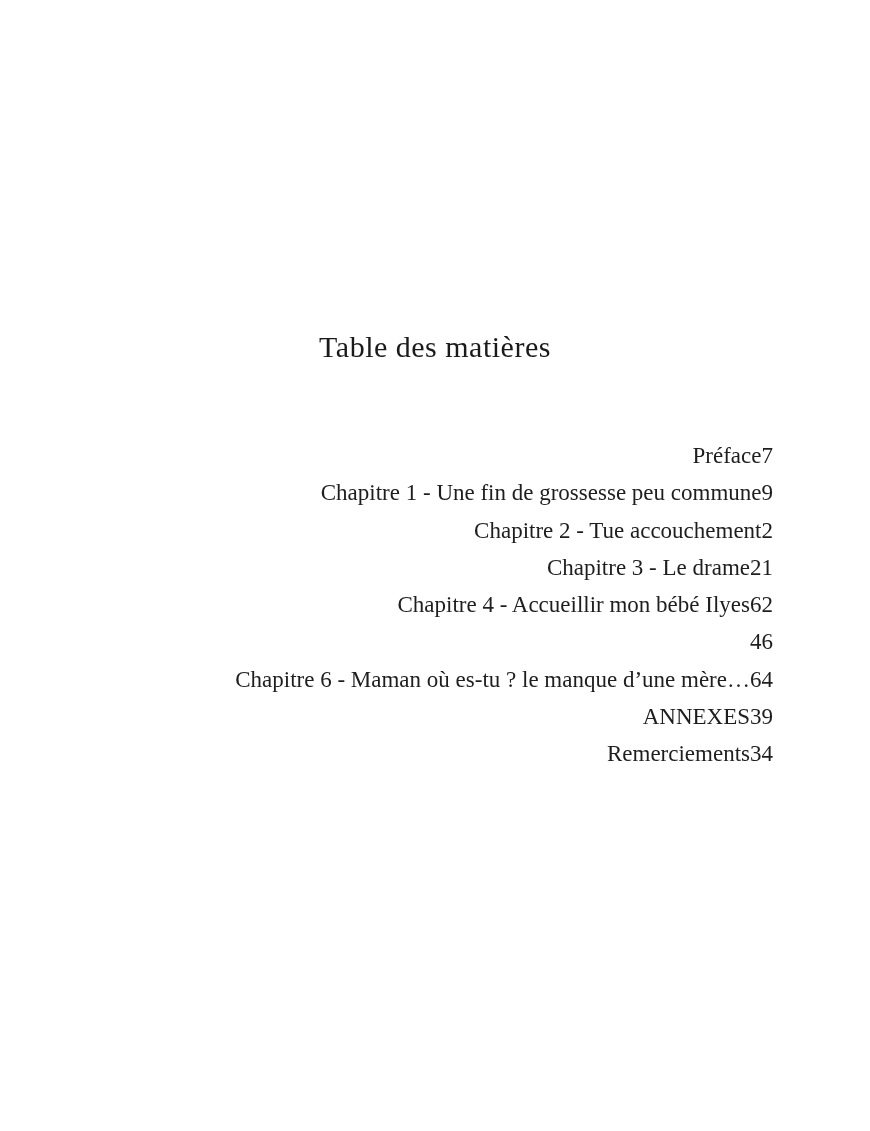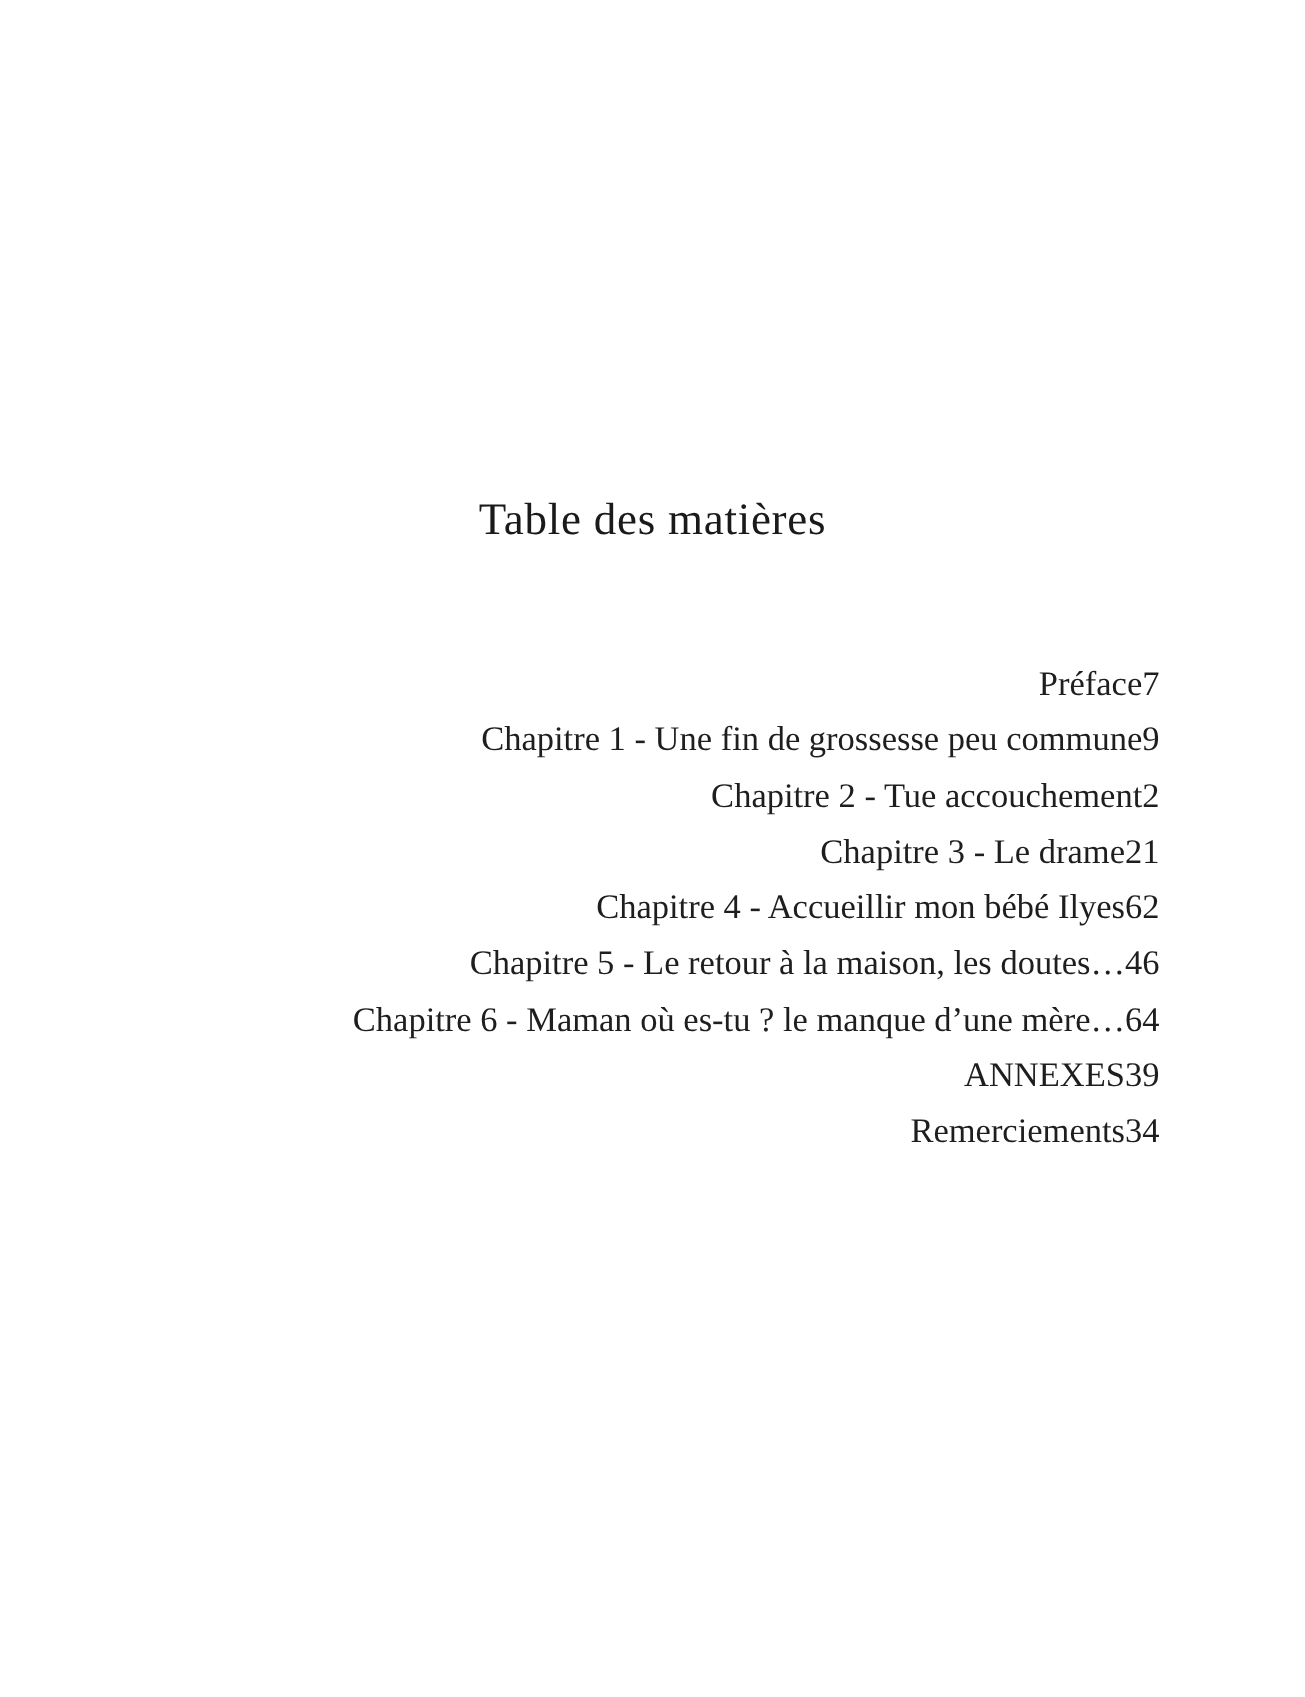--- a/index.html
+++ b/index.html
@@ -77,21 +77,20 @@
     <span class="label">Chapitre 3 - Le drame</span>
     <span class="pagenum">21</span>
   </div>
 
   <div class="row">
     <span class="label">Chapitre 4 - Accueillir mon bébé Ilyes</span>
     <span class="pagenum">62</span>
   </div>
 
   <div class="row">
-    <span class="label">Chapitre 5 - Le retour à la maison, les doutes…</span>
     <span class="pagenum">46</span>
   </div>
 
   <div class="row">
     <span class="label">Chapitre 6 - Maman où es-tu ? le manque d’une mère…</span>
     <span class="pagenum">64</span>
   </div>
 
   <div class="row">
     <span class="label">ANNEXES</span>

